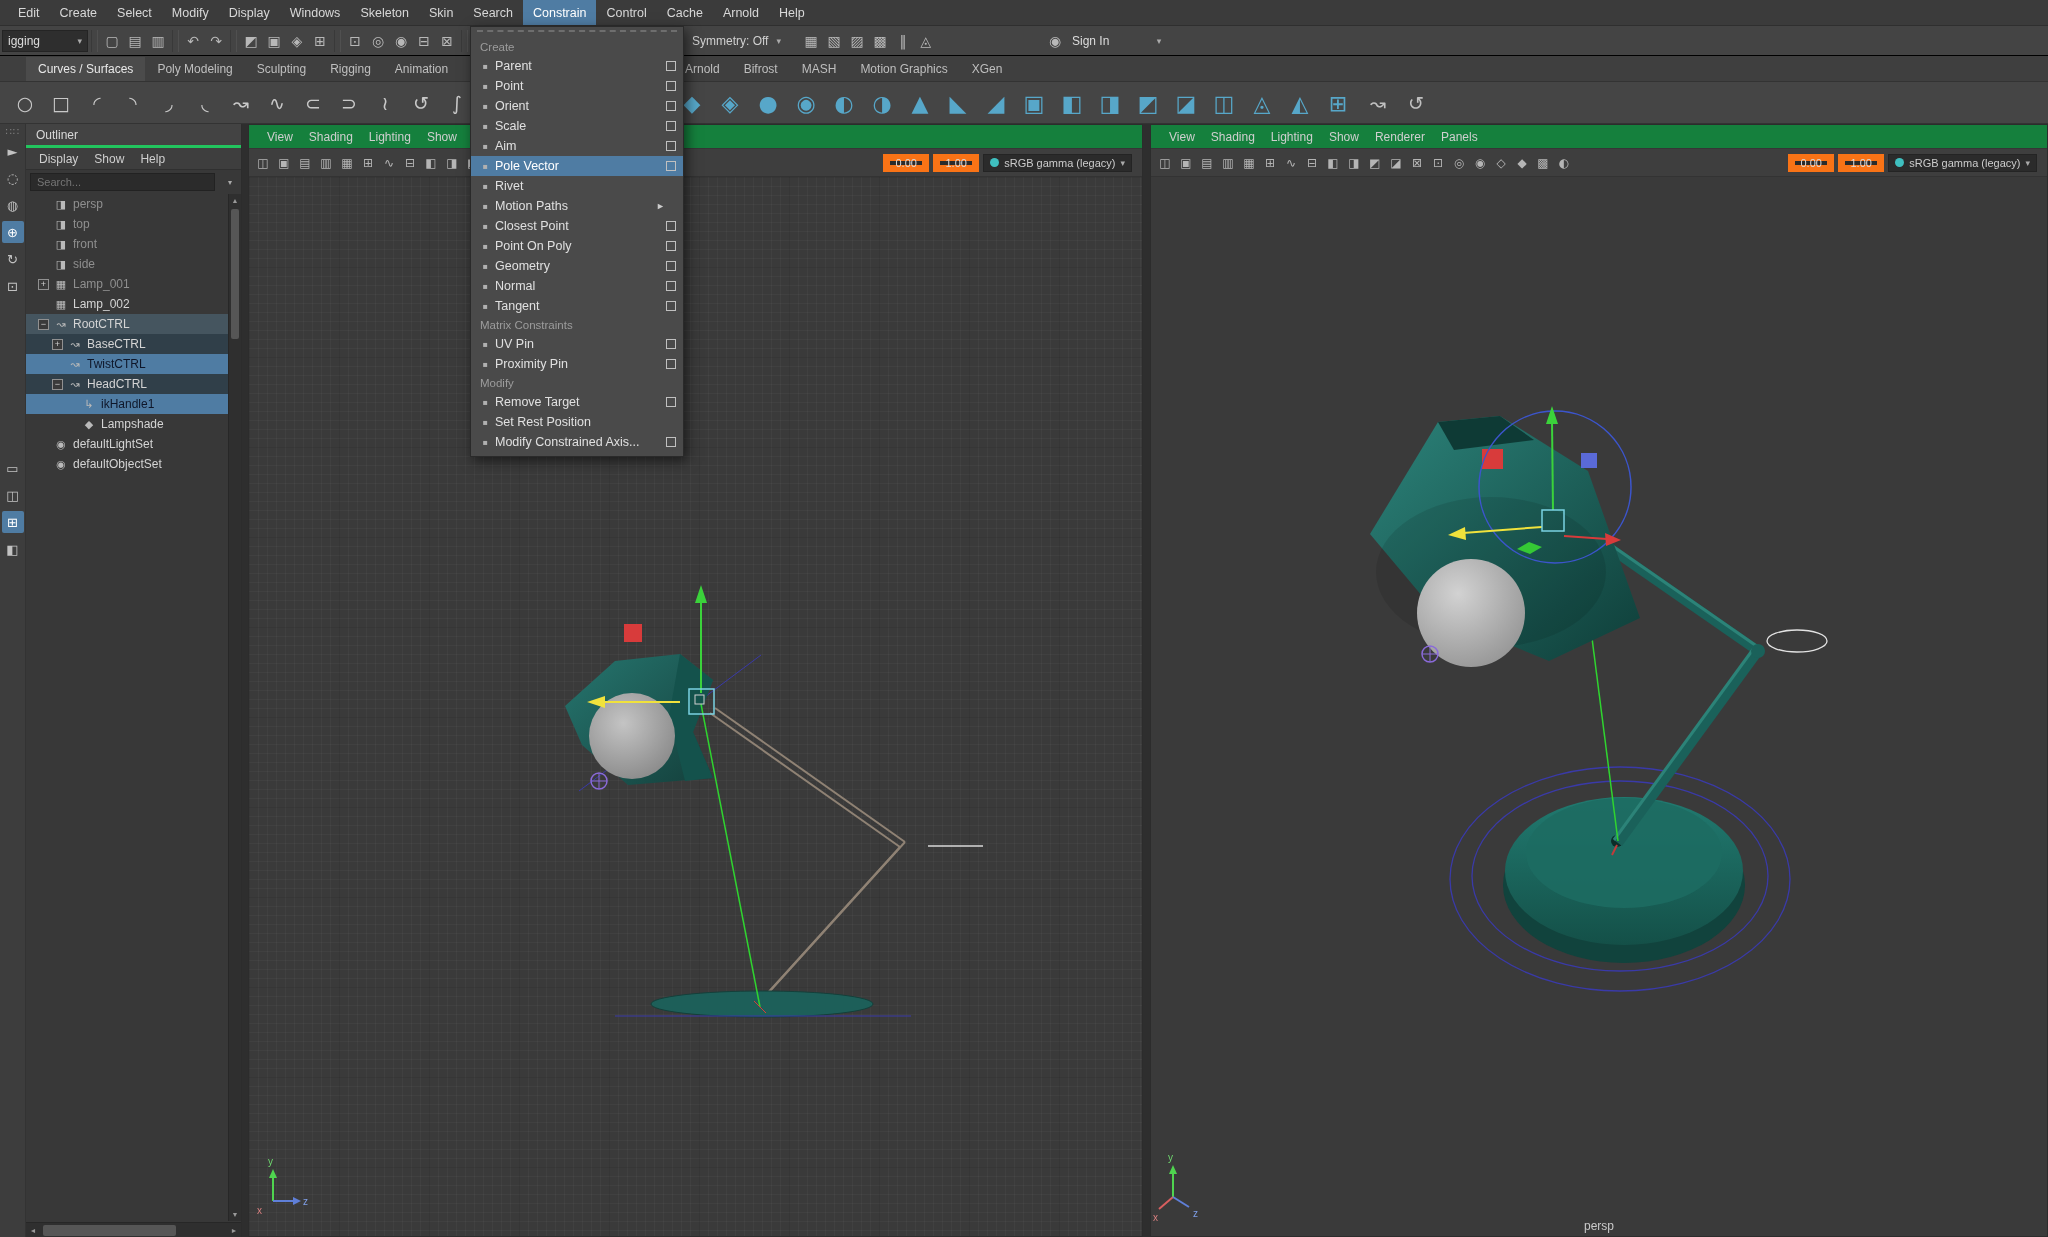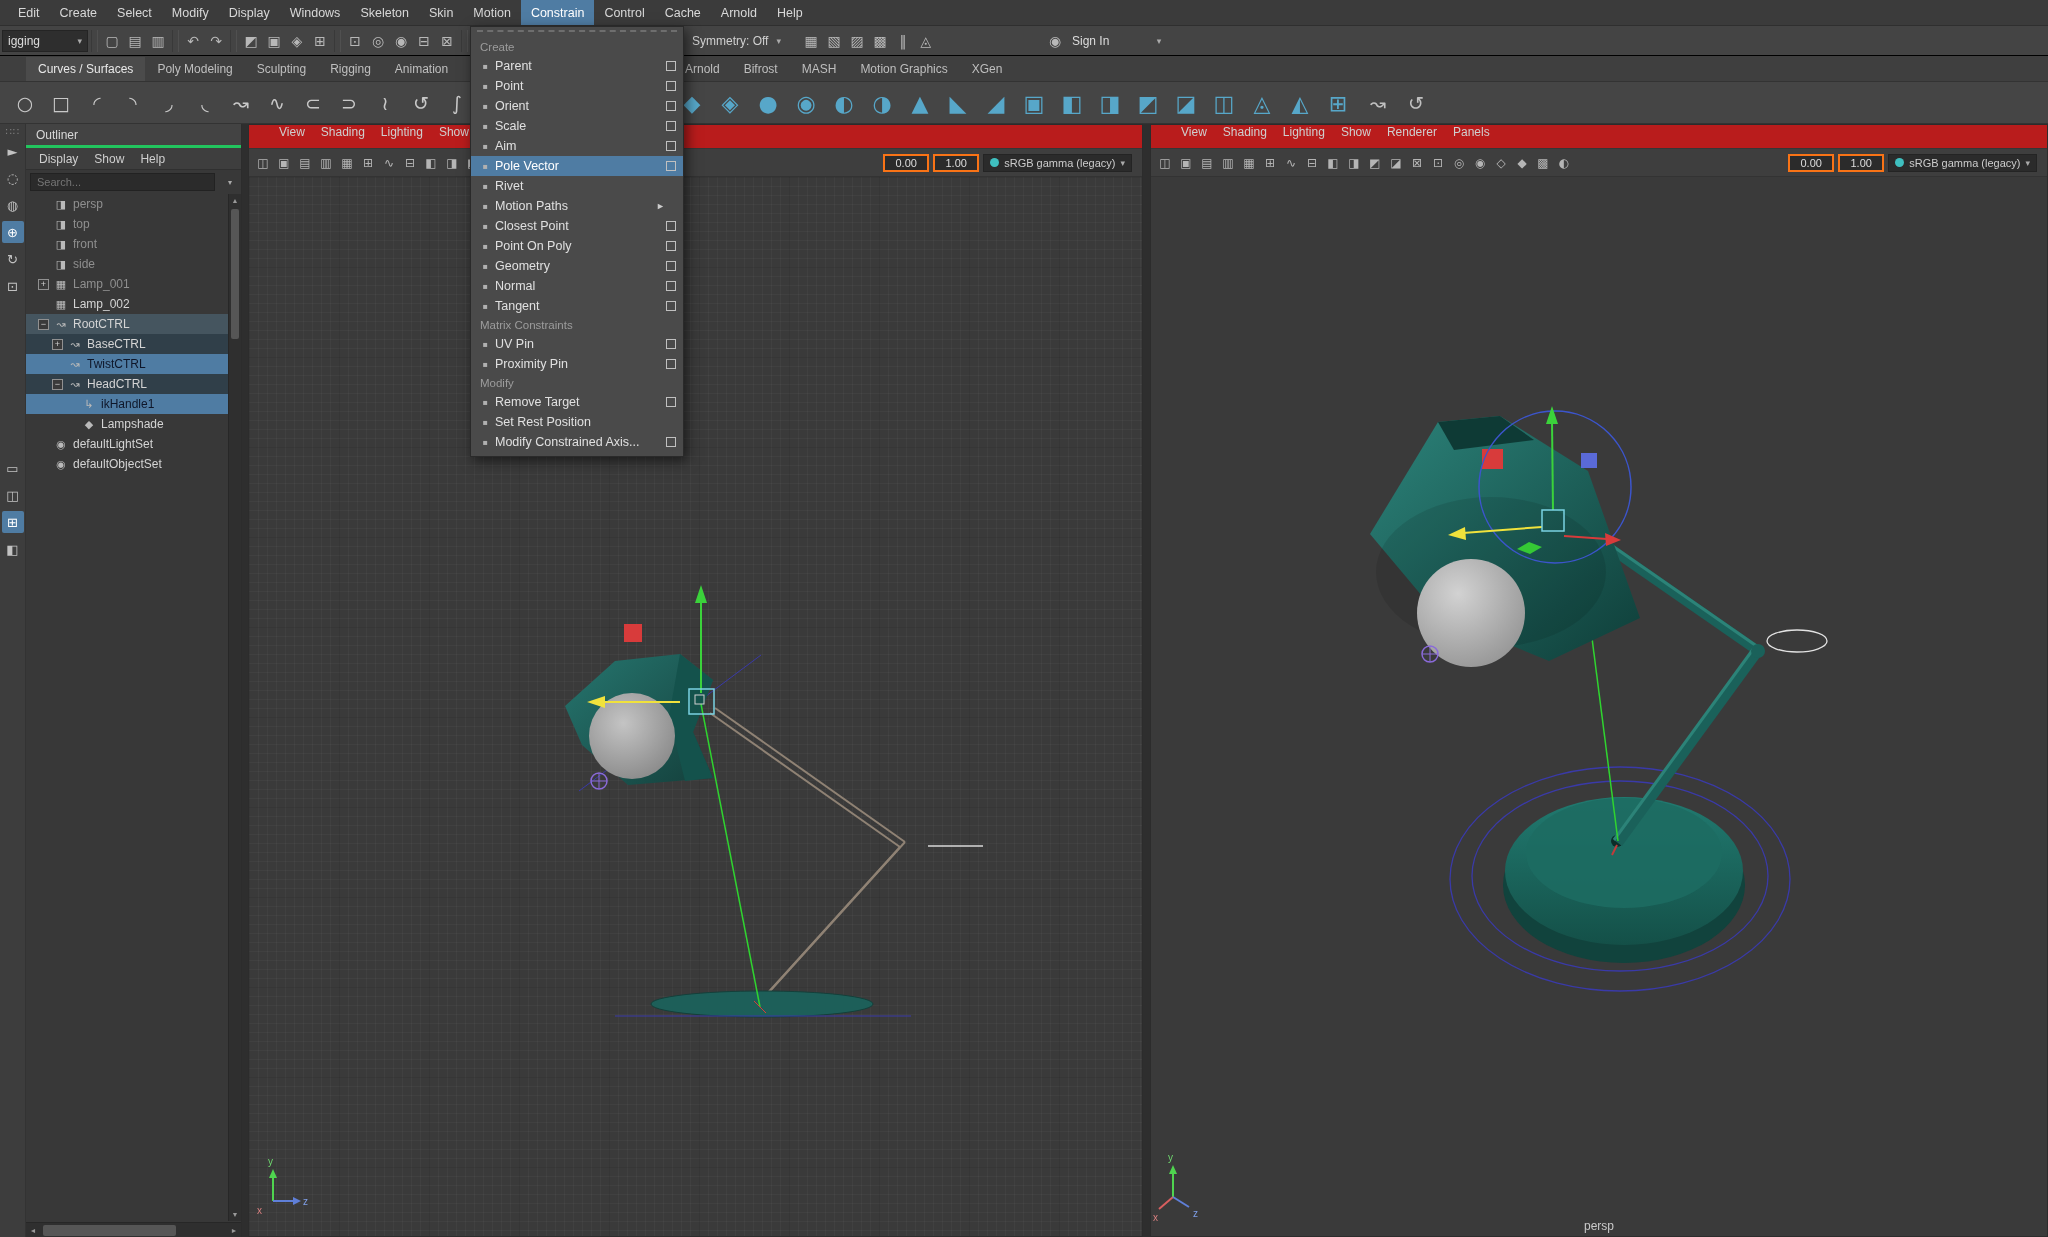--- a/index.html
+++ b/index.html
@@ -85,26 +85,26 @@
   .ol-hscroll .sb-arrow{width:14px;text-align:center;font-size:7px;color:#999}
   .ol-hscroll .track{flex:1;height:11px;margin:0 1px;position:relative}
   .ol-hscroll .thumb{position:absolute;left:2px;top:0;height:11px;width:72%;background:#565656;border-radius:2px}
 
   
   .vsplitA{position:absolute;left:242px;top:124px;width:6px;bottom:0;background:#2e2e2e}
   .vsplitB{position:absolute;left:1143px;top:124px;width:7px;bottom:0;background:#2e2e2e}
   .viewport{position:absolute;top:124px;bottom:0;background:#3a3a3a;border:1px solid #2c2c2c}
   .vp-left{left:248px;width:895px}
   .vp-right{left:1150px;width:898px}
-  .vp-menus{height:24px;background:#b91c1c;display:flex;padding-left:22px;border-bottom:1px solid #363636}
+  .vp-menus{height:24px;background:#15803d;display:flex;align-items:center;padding-left:10px;border-bottom:1px solid #363636}
   .vp-menu{font-size:12px;color:#cfcfcf;padding:0 8px}
   .vp-icons{height:28px;background:#3e3e3e;display:flex;align-items:center;padding:0 4px;gap:1px;border-bottom:1px solid #333}
   .vicon{width:20px;height:20px;font-size:12px;color:#b5b5b5;display:flex;align-items:center;justify-content:center}
   .vfields{margin-left:auto;display:flex;align-items:center;gap:4px;padding-right:6px}
-  .vfield{width:46px;height:18px;background:#2b2b2b;border:2px solid #f97316;color:#ddd;font-size:11px;
+  .vfield{width:46px;height:18px;background:#2b2b2b;border:7px solid #f97316;color:#ddd;font-size:11px;
           display:flex;align-items:center;justify-content:center}
   .cspace{height:18px;background:#2b2b2b;border:1px solid #242424;display:flex;align-items:center;gap:5px;
           padding:0 6px;font-size:11px;color:#ccc}
   .cdot{width:9px;height:9px;border-radius:50%;background:var(--gamma-dot-teal)}
   .vp-canvas{position:absolute;left:0;right:0;top:52px;bottom:0;overflow:hidden;background:#3a3a3a}
   .vp-left .vp-canvas{
     background-color:#3a3a3a;
     background-image:
       linear-gradient(rgba(0,0,0,.16) 1px, transparent 1px),
       linear-gradient(90deg, rgba(0,0,0,.16) 1px, transparent 1px),
@@ -135,21 +135,21 @@
   <div class="menubar">
 
   <div class="mitem">Edit</div>
       <div class="mitem">Create</div>
       <div class="mitem">Select</div>
       <div class="mitem">Modify</div>
       <div class="mitem">Display</div>
       <div class="mitem">Windows</div>
       <div class="mitem">Skeleton</div>
       <div class="mitem">Skin</div>
-      <div class="mitem">Motion</div>
+      <div class="mitem">Search</div>
       <div class="mitem active">Constrain</div>
       <div class="mitem">Control</div>
       <div class="mitem">Cache</div>
       <div class="mitem">Arnold</div>
       <div class="mitem">Help</div>
     </div>
 
   <div class="statusline">
     <div class="menuset">
       <span>igging</span>

